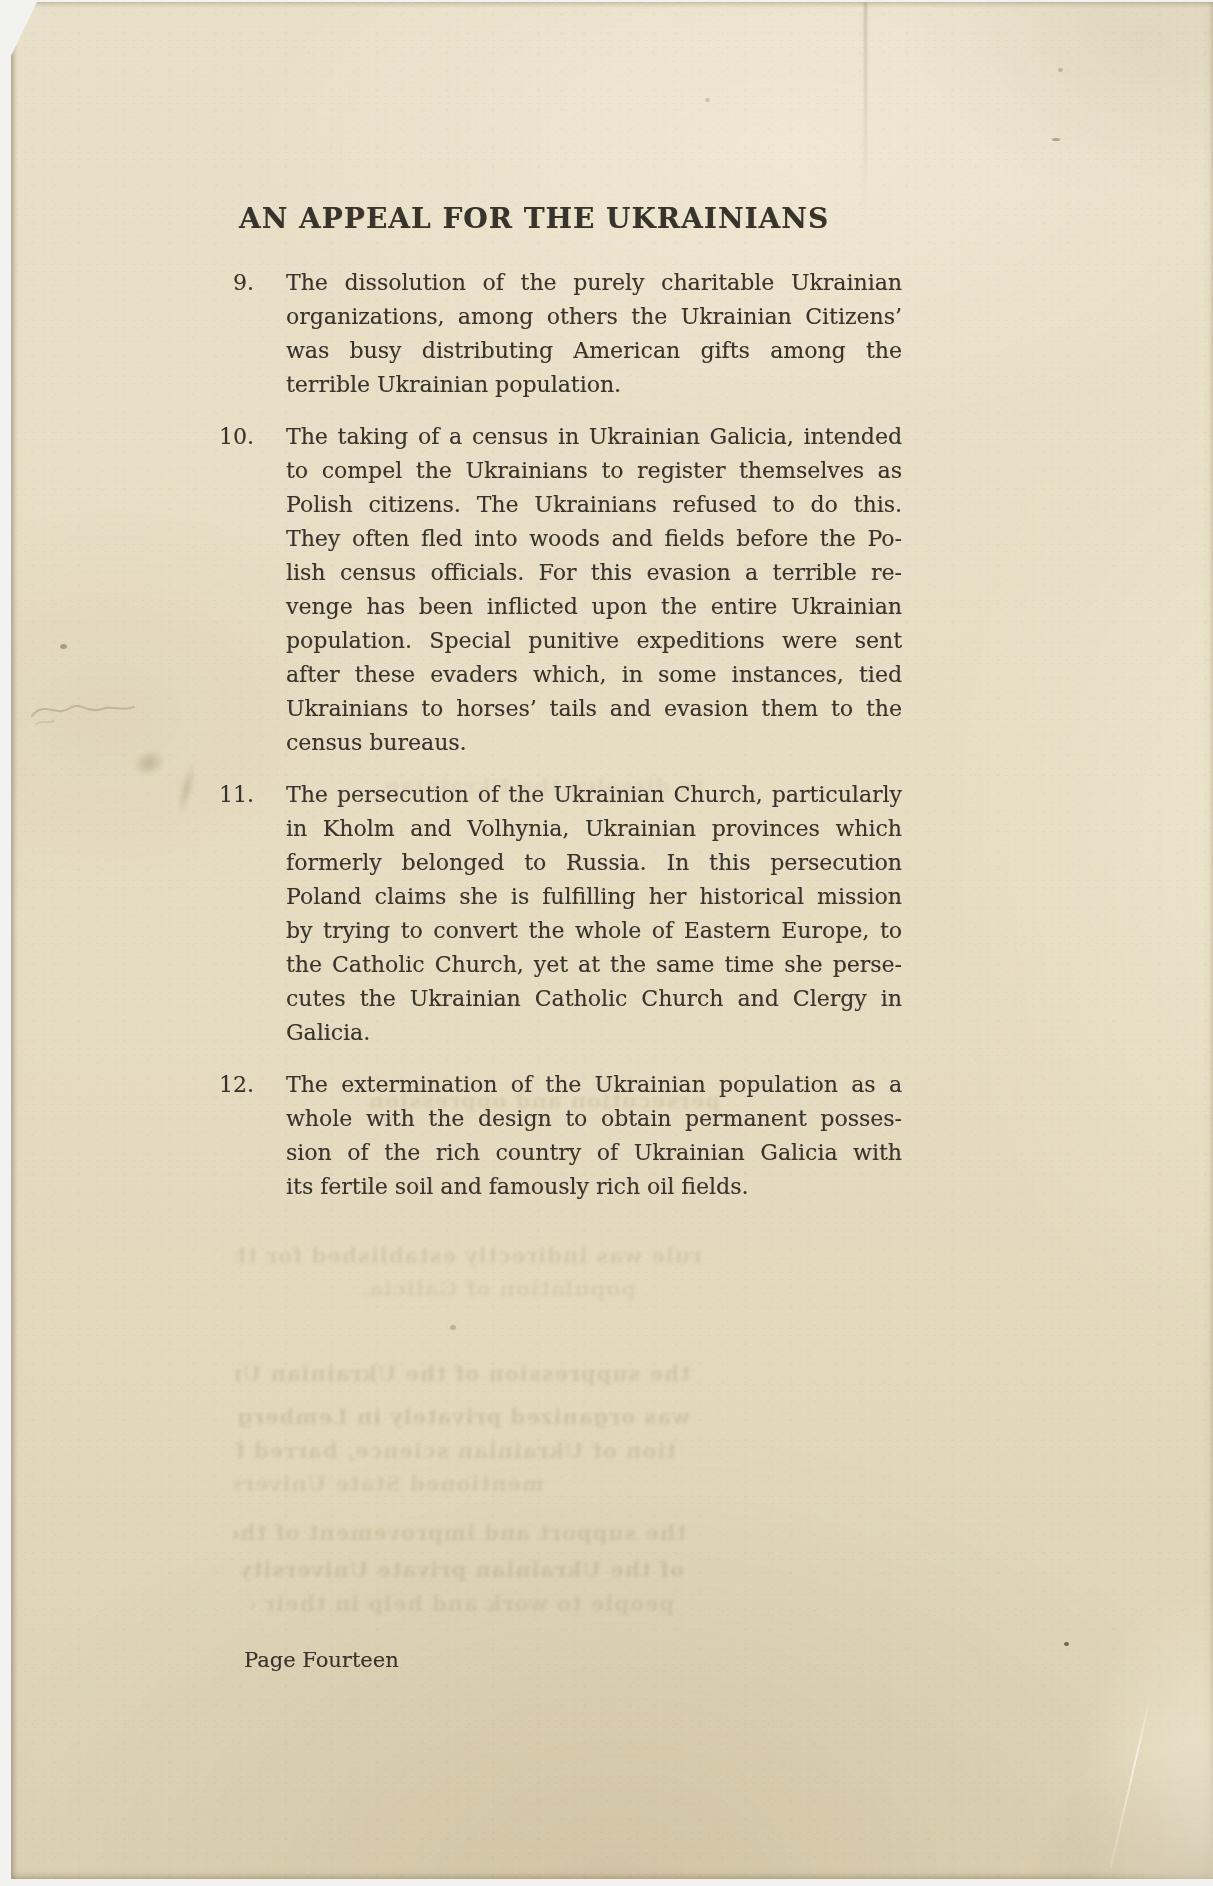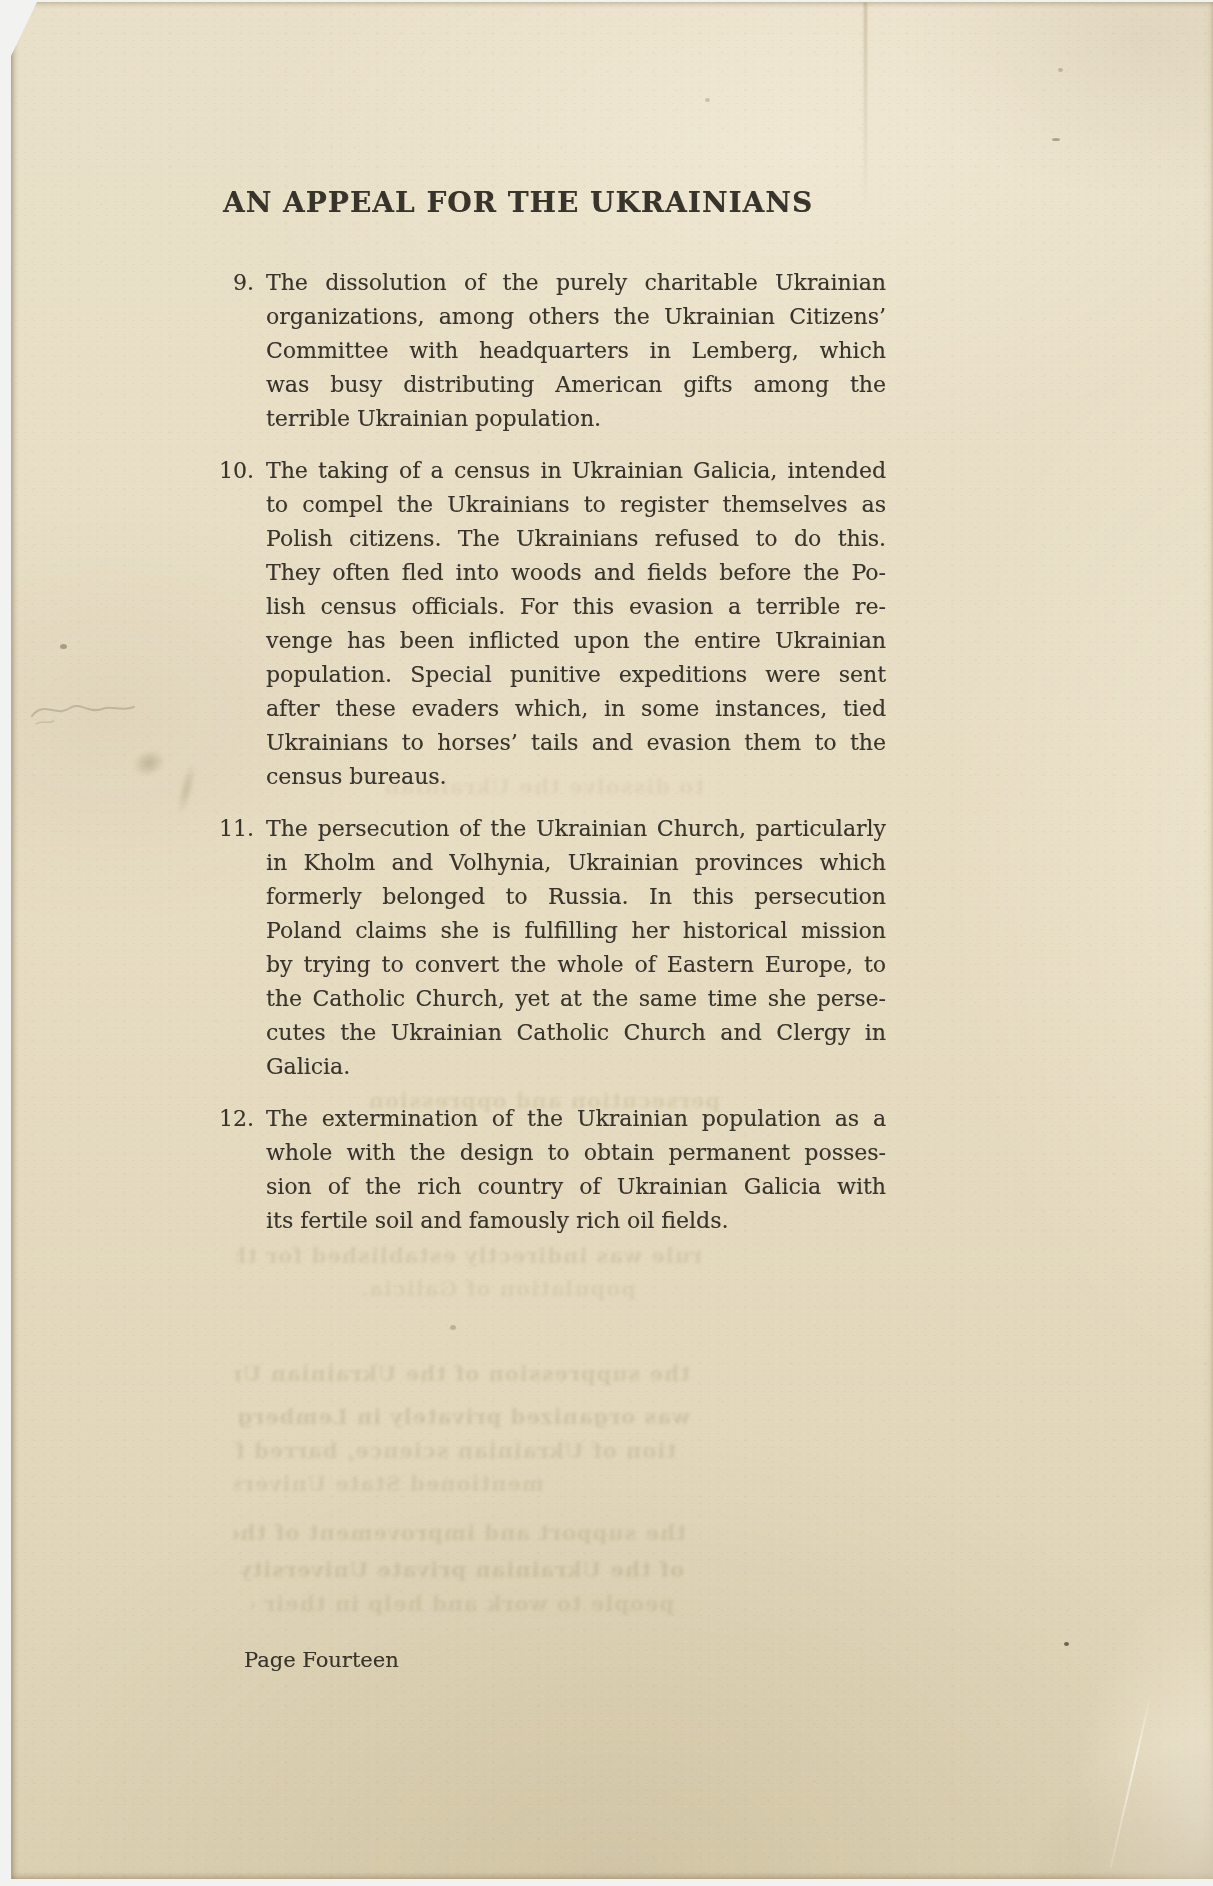--- a/index.html
+++ b/index.html
@@ -33,33 +33,33 @@
     content:"";position:absolute;inset:0;pointer-events:none;opacity:.8;
     background-image:
       radial-gradient(rgba(120,100,60,.055) 1px, transparent 1.3px),
       radial-gradient(rgba(255,255,255,.09) 1px, transparent 1.3px),
       radial-gradient(rgba(120,100,60,.04) 1.4px, transparent 1.8px);
     background-size:9px 7px, 13px 11px, 23px 19px;
     background-position:0 0, 4px 6px, 9px 3px;
   }
   
   .title{
-    position:absolute;left:211px;top:184px;margin:0;
+    position:absolute;left:211px;top:184px;margin:16px;
     font-size:28px;font-weight:700;letter-spacing:1px;
     color:#38332b;text-shadow:.3px .3px 0 rgba(56,51,43,.4);
     white-space:nowrap;
   }
   .list{position:absolute;left:190px;top:264px;width:700px;color:#38332b;}
   .item{display:flex;margin-bottom:18px;}
   .num{
     width:52px;flex:0 0 52px;text-align:right;
     font-size:22px;line-height:34px;
     text-shadow:.3px .3px 0 rgba(56,51,43,.35);
   }
-  .lines{width:620px;margin-left:12px;}
+  .lines{width:620px;margin-left:32px;}
   .ln{
     font-size:22px;line-height:34px;
     text-align:justify;text-align-last:justify;
     text-shadow:.3px .3px 0 rgba(56,51,43,.35);
     white-space:normal;
   }
   .ln.last{text-align-last:left;}
   .footer{
     position:absolute;left:232px;top:1646px;
     font-size:21px;color:#38332b;
@@ -148,21 +148,20 @@
 
   <h1 class="title">AN APPEAL FOR THE UKRAINIANS</h1>
 
   <section class="list">
 
     <div class="item">
       <div class="num">9.</div>
       <div class="lines">
         <div class="ln">The dissolution of the purely charitable Ukrainian</div>
         <div class="ln">organizations, among others the Ukrainian Citizens’</div>
-        <div class="ln">Committee with headquarters in Lemberg, which</div>
         <div class="ln">was busy distributing American gifts among the</div>
         <div class="ln last">terrible Ukrainian population.</div>
       </div>
     </div>
 
     <div class="item">
       <div class="num">10.</div>
       <div class="lines">
         <div class="ln">The taking of a census in Ukrainian Galicia, intended</div>
         <div class="ln">to compel the Ukrainians to register themselves as</div>

